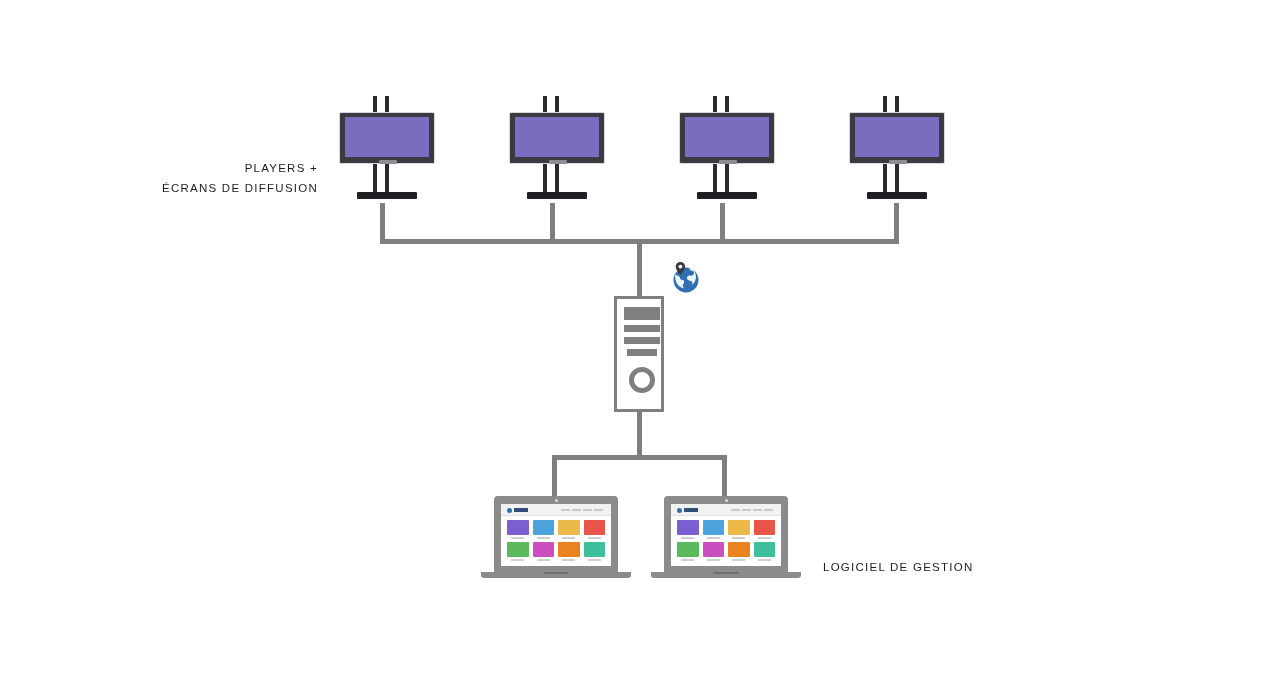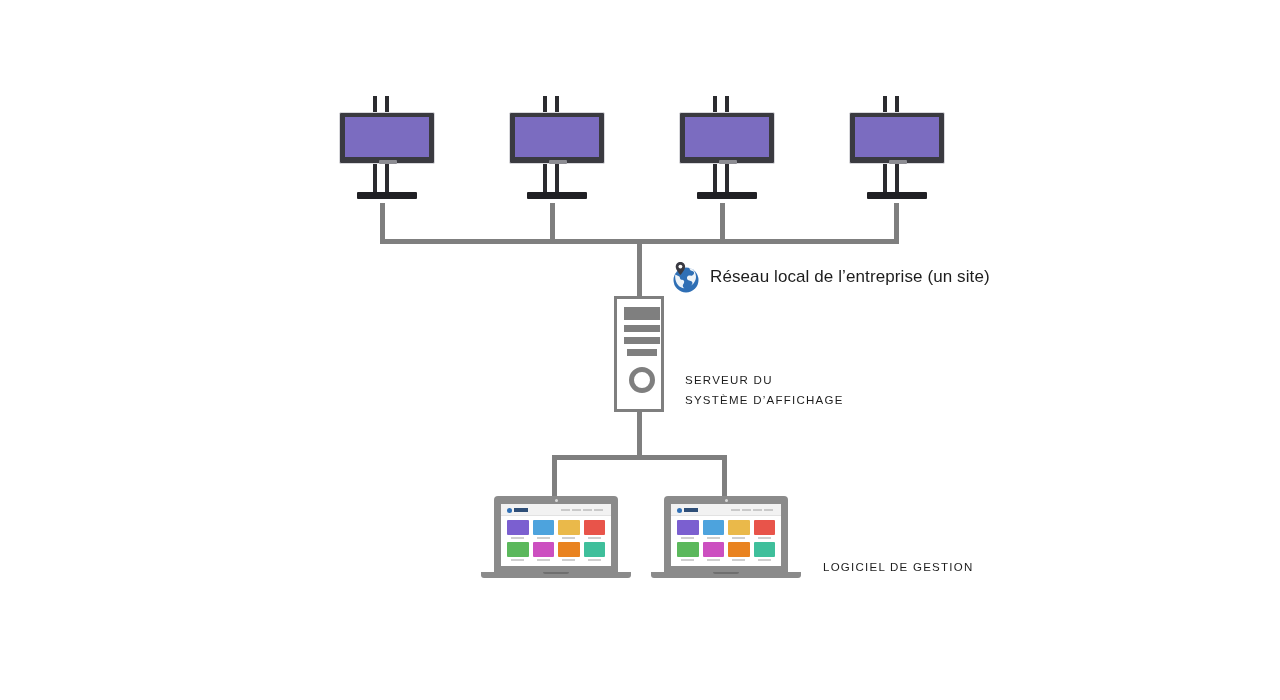--- a/index.html
+++ b/index.html
@@ -259,51 +259,50 @@
     <div class="scr-post top-r"></div>
     <div class="scr-bezel">
       <div class="scr-glass" style="background: rgb(123, 108, 192);"></div>
     </div>
     <div class="scr-chin"></div>
     <div class="scr-leg l"></div>
     <div class="scr-leg r"></div>
     <div class="scr-base"></div>
   </div>
 
+  <div class="caption right" style="left:120px; top:158px; width:198px;">
+    <div>PLAYERS +</div>
+    <div>ÉCRANS DE DIFFUSION</div>
+  </div>
 
   <div class="wire" style="left:380px; top:203px;  width:5px;   height:40px;"></div>
   <div class="wire" style="left:550px; top:203px;  width:5px;   height:40px;"></div>
   <div class="wire" style="left:720px; top:203px;  width:5px;   height:40px;"></div>
   <div class="wire" style="left:894px; top:203px;  width:5px;   height:40px;"></div>
   <div class="wire" style="left:380px; top:239px;  width:519px; height:5px;"></div>
   <div class="wire" style="left:637px; top:239px;  width:5px;   height:58px;"></div>
 
   <div class="globe-wrap" style="left:667px; top:258px;">
     <svg width="36" height="36" viewBox="0 0 36 36" aria-hidden="true">
       <circle cx="19" cy="22" r="12.5" fill="#2f6fb5"></circle>
       <path d="M8.2 16.4c1.3.9 2.9 1.0 4.1 2.1.8.7.4 2.0 1.2 2.7.9.8 2.3.4 3.2 1.2.7.6.5 1.8.2 2.7-.3.9-1.1 1.6-1.1 2.6 0 1.0.7 1.9 1.5 2.5-2.3-.2-4.5-1.3-6.1-3.0-1.9-2.0-2.9-4.8-3.0-7.6 0-1.1.0-2.2.0-3.2z" fill="#ffffff" opacity="0.92"></path>
       <path d="M22.0 10.4c.9.4 1.1 1.6 1.9 2.2.8.6 2.0.4 2.7 1.1.6.6.5 1.6.2 2.4-.4.9-1.3 1.5-2.3 1.6-1.1.1-2.2-.3-3.2.1-.9.4-1.4 1.4-1.3 2.4.1.9.7 1.7 1.5 2.1.9.5 2.0.4 2.9.9.8.4 1.2 1.4 1.0 2.3-.2 1.0-1.0 1.7-1.8 2.2 3.2-1.6 5.4-5.0 5.4-8.9 0-3.6-1.9-6.8-4.7-8.5-.7.0-1.5.0-2.3.1z" fill="#ffffff" opacity="0.92"></path>
       <path d="M13.4 4.0c2.6 0 4.7 2.1 4.7 4.7 0 3.2-4.7 8.3-4.7 8.3S8.7 11.9 8.7 8.7C8.7 6.1 10.8 4.0 13.4 4.0z" fill="#3a3a42"></path>
       <circle cx="13.4" cy="8.6" r="1.9" fill="#ffffff"></circle>
     </svg>
   </div>
-  <div class="caption" style="left:710px; top:265px; font-size:17px; letter-spacing:0.1px; line-height:24px;">Réseau local de l’entreprise (un site)</div>
 
   <div class="server" style="left:614px; top:296px;">
     <div class="srv-bar b1"></div>
     <div class="srv-bar b2"></div>
     <div class="srv-bar b3"></div>
     <div class="srv-bar b4"></div>
     <div class="srv-ring"></div>
   </div>
 
-  <div class="caption left" style="left:685px; top:370px; width:240px;">
-    <div>SERVEUR DU</div>
-    <div>SYSTÈME D’AFFICHAGE</div>
-  </div>
 
   <div class="wire" style="left:637px; top:412px; width:5px;   height:47px;"></div>
   <div class="wire" style="left:552px; top:455px; width:175px; height:5px;"></div>
   <div class="wire" style="left:552px; top:455px; width:5px;   height:45px;"></div>
   <div class="wire" style="left:722px; top:455px; width:5px;   height:45px;"></div>
 
   <div class="laptop" style="left:481px; top:496px;">
     <div class="lt-lid">
       <div class="lt-cam"></div>
       <div class="lt-screen">

